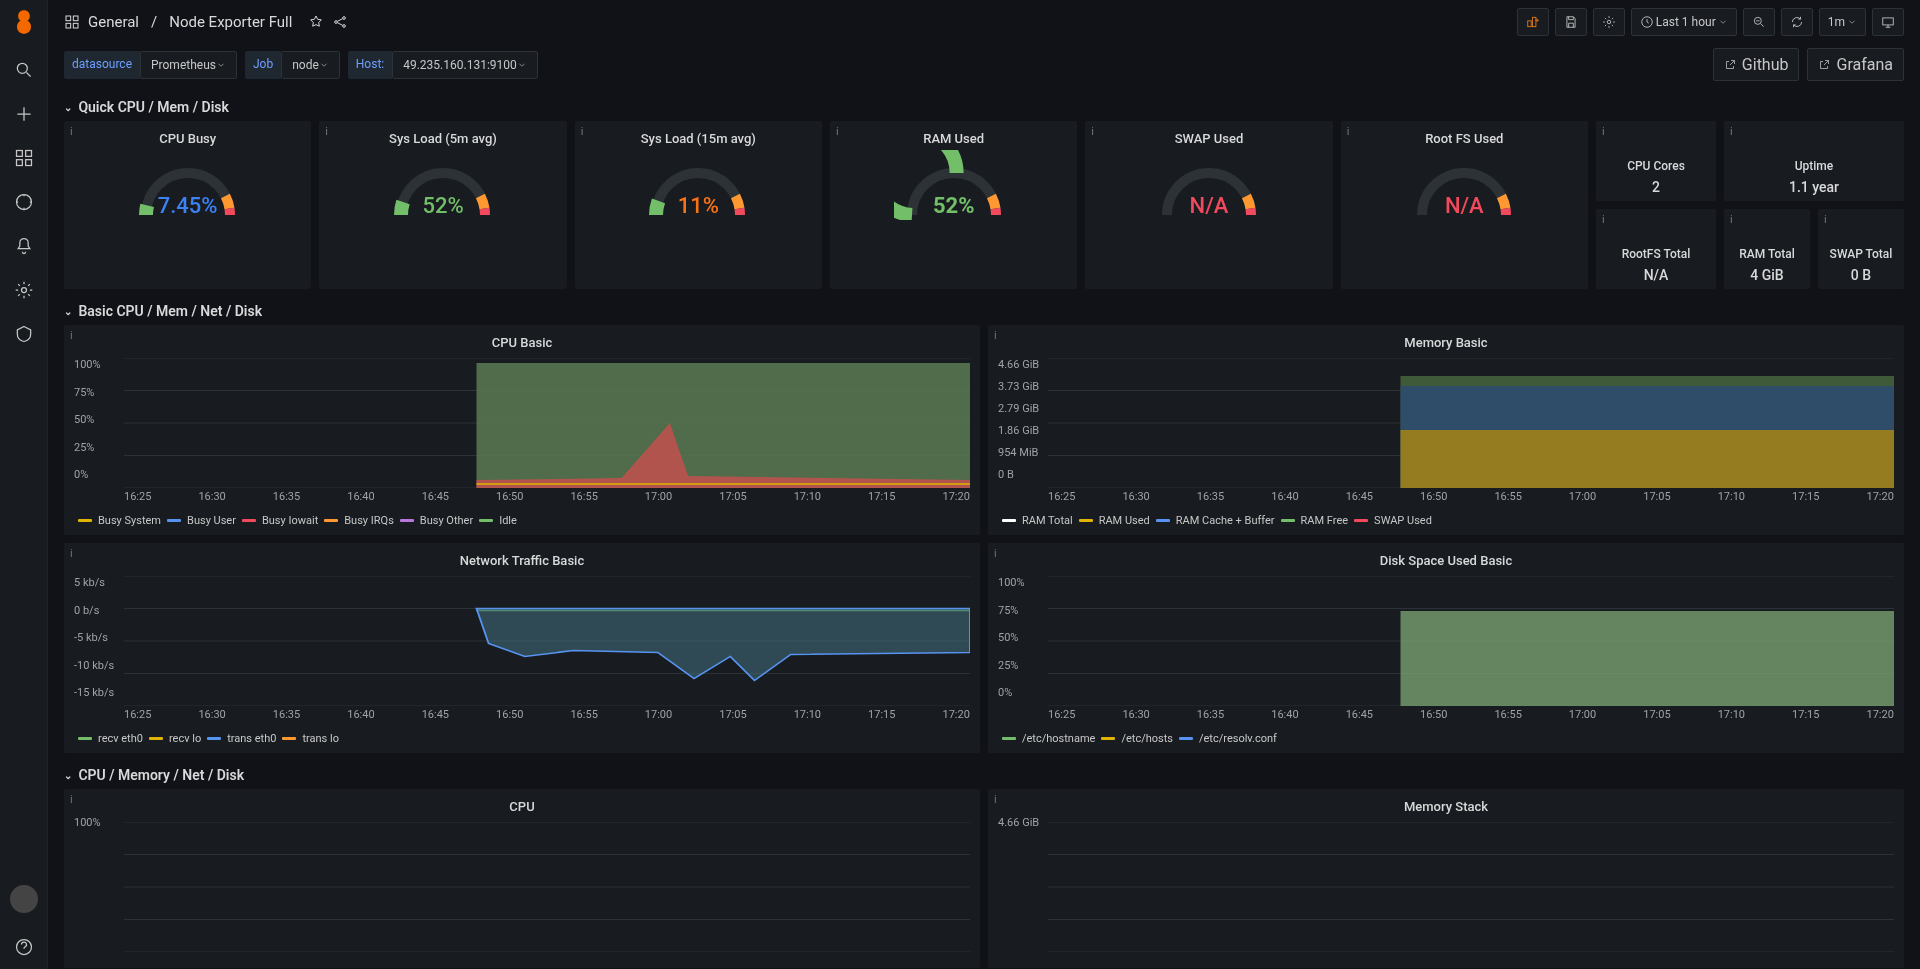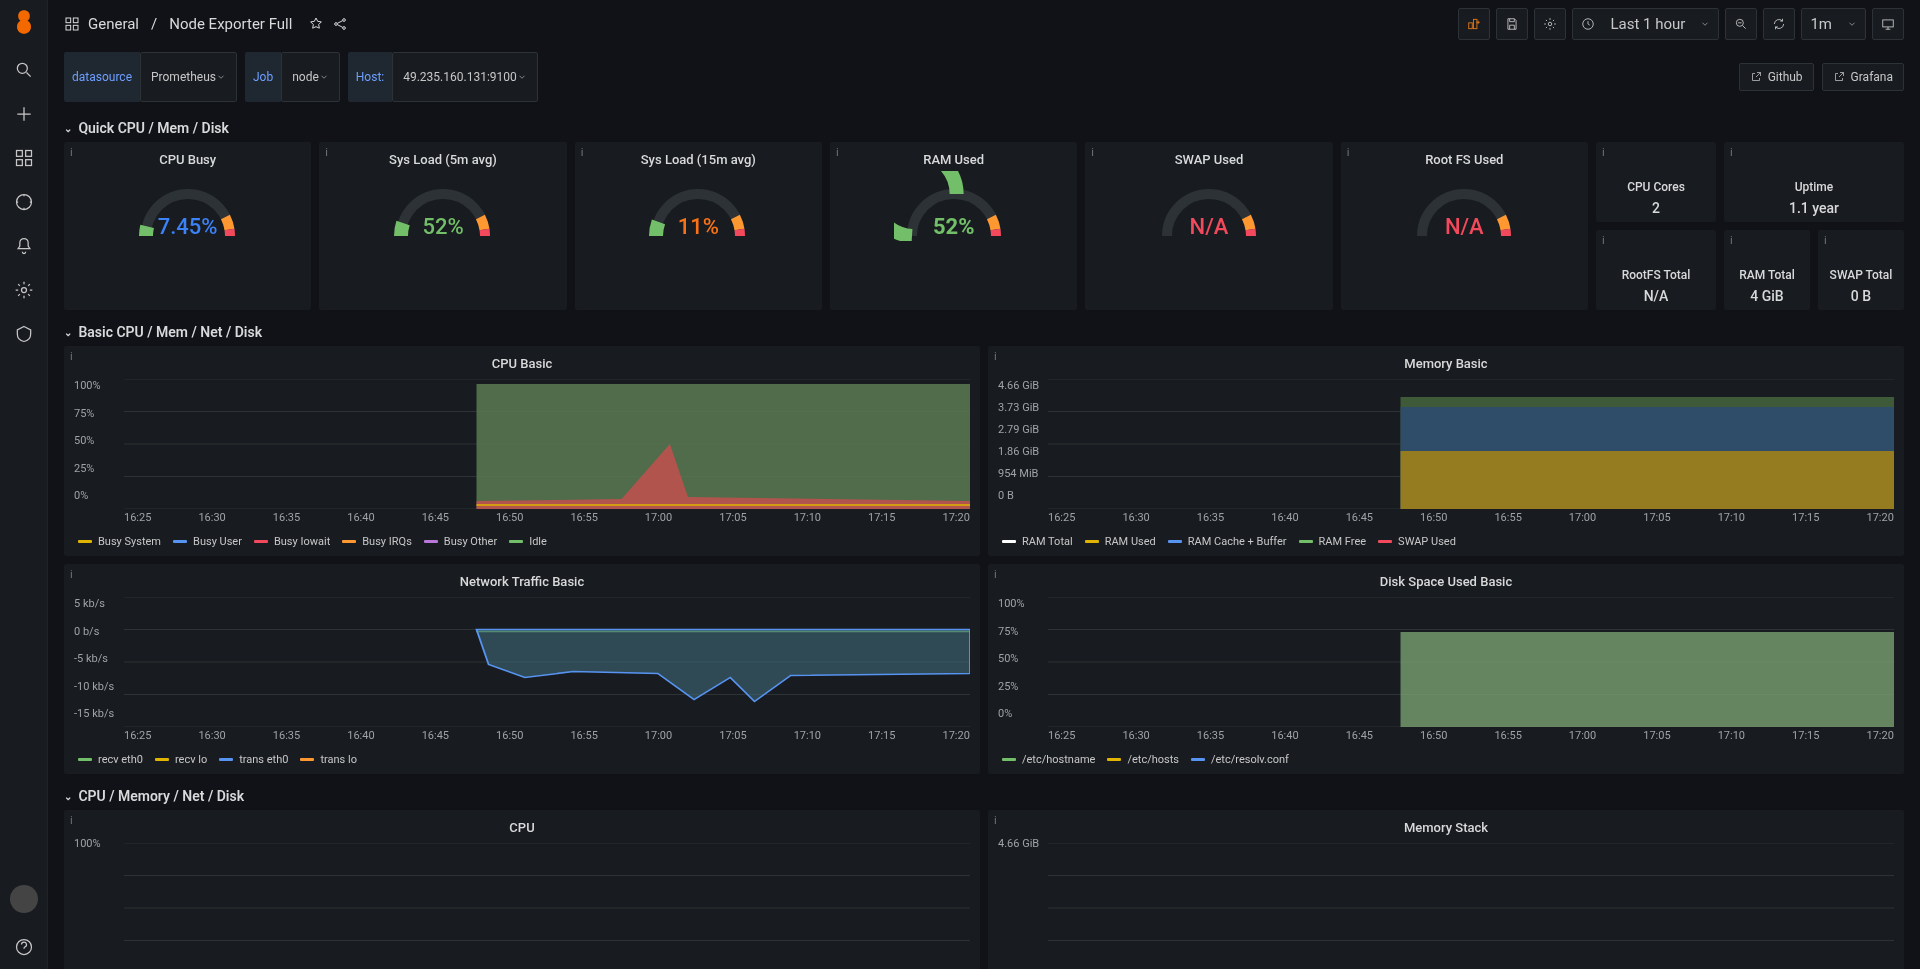--- a/index.html
+++ b/index.html
@@ -16,30 +16,30 @@
 
 .main { flex: 1; display: flex; flex-direction: column; overflow: auto; }
 
 
 .header { display: flex; align-items: center; padding: 8px 16px; gap: 8px; }
 .header .bc-icon { width: 16px; height: 16px; }
 .header .bc { font-size: 15px; color: #d8d9da; }
 .header .bc-sep { margin: 0 4px; }
 .header .star, .header .share { width: 16px; height: 16px; cursor: pointer; }
 .header .right { margin-left: auto; display: flex; gap: 6px; }
-.header .tb-btn { background: #181b1f; border: 1px solid #2c3235; border-radius: 2px; padding: 6px 8px; font-size: 15px; color: #c7c7c8; display: flex; align-items: center; gap: 15px; cursor: pointer; }
+.header .tb-btn { background: #181b1f; border: 1px solid #2c3235; border-radius: 2px; padding: 6px 8px; font-size: 12px; color: #c7c7c8; display: flex; align-items: center; gap: 2px; cursor: pointer; }
 .header .tb-btn.add { color: #eb7b18; }
 
 
 .varrow { display: flex; align-items: center; padding: 4px 16px 12px; gap: 8px; }
-.var-label { font-size: 12px; color: #6e9fff; background: #1f2830; padding: 18px 8px; border-radius: 2px 0 0 2px; }
+.var-label { font-size: 12px; color: #6e9fff; background: #1f2830; padding: 6px 8px; border-radius: 2px 0 0 2px; }
 .var-select { background: #181b1f; border: 1px solid #2c3235; border-radius: 2px; padding: 6px 10px; font-size: 12px; color: #c7c7c8; cursor: pointer; display: flex; align-items: center; }
 .var-group { display: flex; align-items: stretch; }
 .varrow .links { margin-left: auto; display: flex; gap: 8px; }
-.varrow .link { background: #181b1f; border: 1px solid #2c3235; border-radius: 2px; padding: 6px 10px; font-size: 12px; color: #c7c7c8; cursor: pointer; display: flex; align-items: center; gap: 6px; }
+.varrow .link { background: #181b1f; border: 1px solid #2c3235; border-radius: 2px; padding: 6px 10px; font-size: 16px; color: #c7c7c8; cursor: pointer; display: flex; align-items: center; gap: 6px; }
 
 
 .row-hdr { display: flex; align-items: center; padding: 6px 16px; font-size: 14px; font-weight: 600; cursor: pointer; gap: 6px; }
 .row-hdr .caret { font-size: 10px; }
 
 
 .panels { display: grid; gap: 8px; padding: 0 16px 8px; }
 .panel { background: #181b1f; border-radius: 2px; position: relative; min-height: 118px; }
 .panel .info { position: absolute; top: 4px; left: 6px; color: #6e7580; font-size: 11px; cursor: pointer; }
 .panel .title { text-align: center; font-size: 13px; color: #d8d9da; padding: 10px 0 4px; font-weight: 500; }
@@ -50,21 +50,21 @@
 .gauge-svg { width: 120px; height: 70px; }
 .gauge-val { position: absolute; bottom: 2px; font-size: 22px; font-weight: 500; }
 
 
 .row2, .row3 { grid-template-columns: 1fr 1fr; }
 .panel.chart { min-height: 210px; display: flex; flex-direction: column; }
 .chart-body { flex: 1; position: relative; padding: 4px 10px 0 60px; }
 .chart-svg { width: 100%; height: 130px; display: block; }
 .ytick { position: absolute; left: 10px; font-size: 11px; color: #9fa3a8; transform: translateY(-50%); }
 .xticks { display: flex; justify-content: space-between; padding: 2px 0 2px 0; font-size: 11px; color: #9fa3a8; }
-.legend { display: flex; flex-wrap: wrap; gap: 12px; padding: 4px 10px 8px 14px; font-size: 11px; color: #c7c7c8; }
+.legend { display: flex; flex-wrap: wrap; gap: 6px; padding: 4px 10px 8px 14px; font-size: 11px; color: #c7c7c8; }
 .legend .item { display: flex; align-items: center; gap: 6px; }
 .legend .sw { width: 14px; height: 3px; border-radius: 1px; }
 
 .stat-col { display: flex; flex-direction: column; gap: 8px; }
 .panel.small { min-height: 55px; }
 .panel.small .title { font-size: 12px; padding: 6px 0 0; margin-top: 32px; }
 .panel.small .bigval { font-size: 14px; padding: 6px 0; }
 
 svg { display: block; }
 .icon { stroke: currentColor; fill: none; stroke-width: 1.5; }

